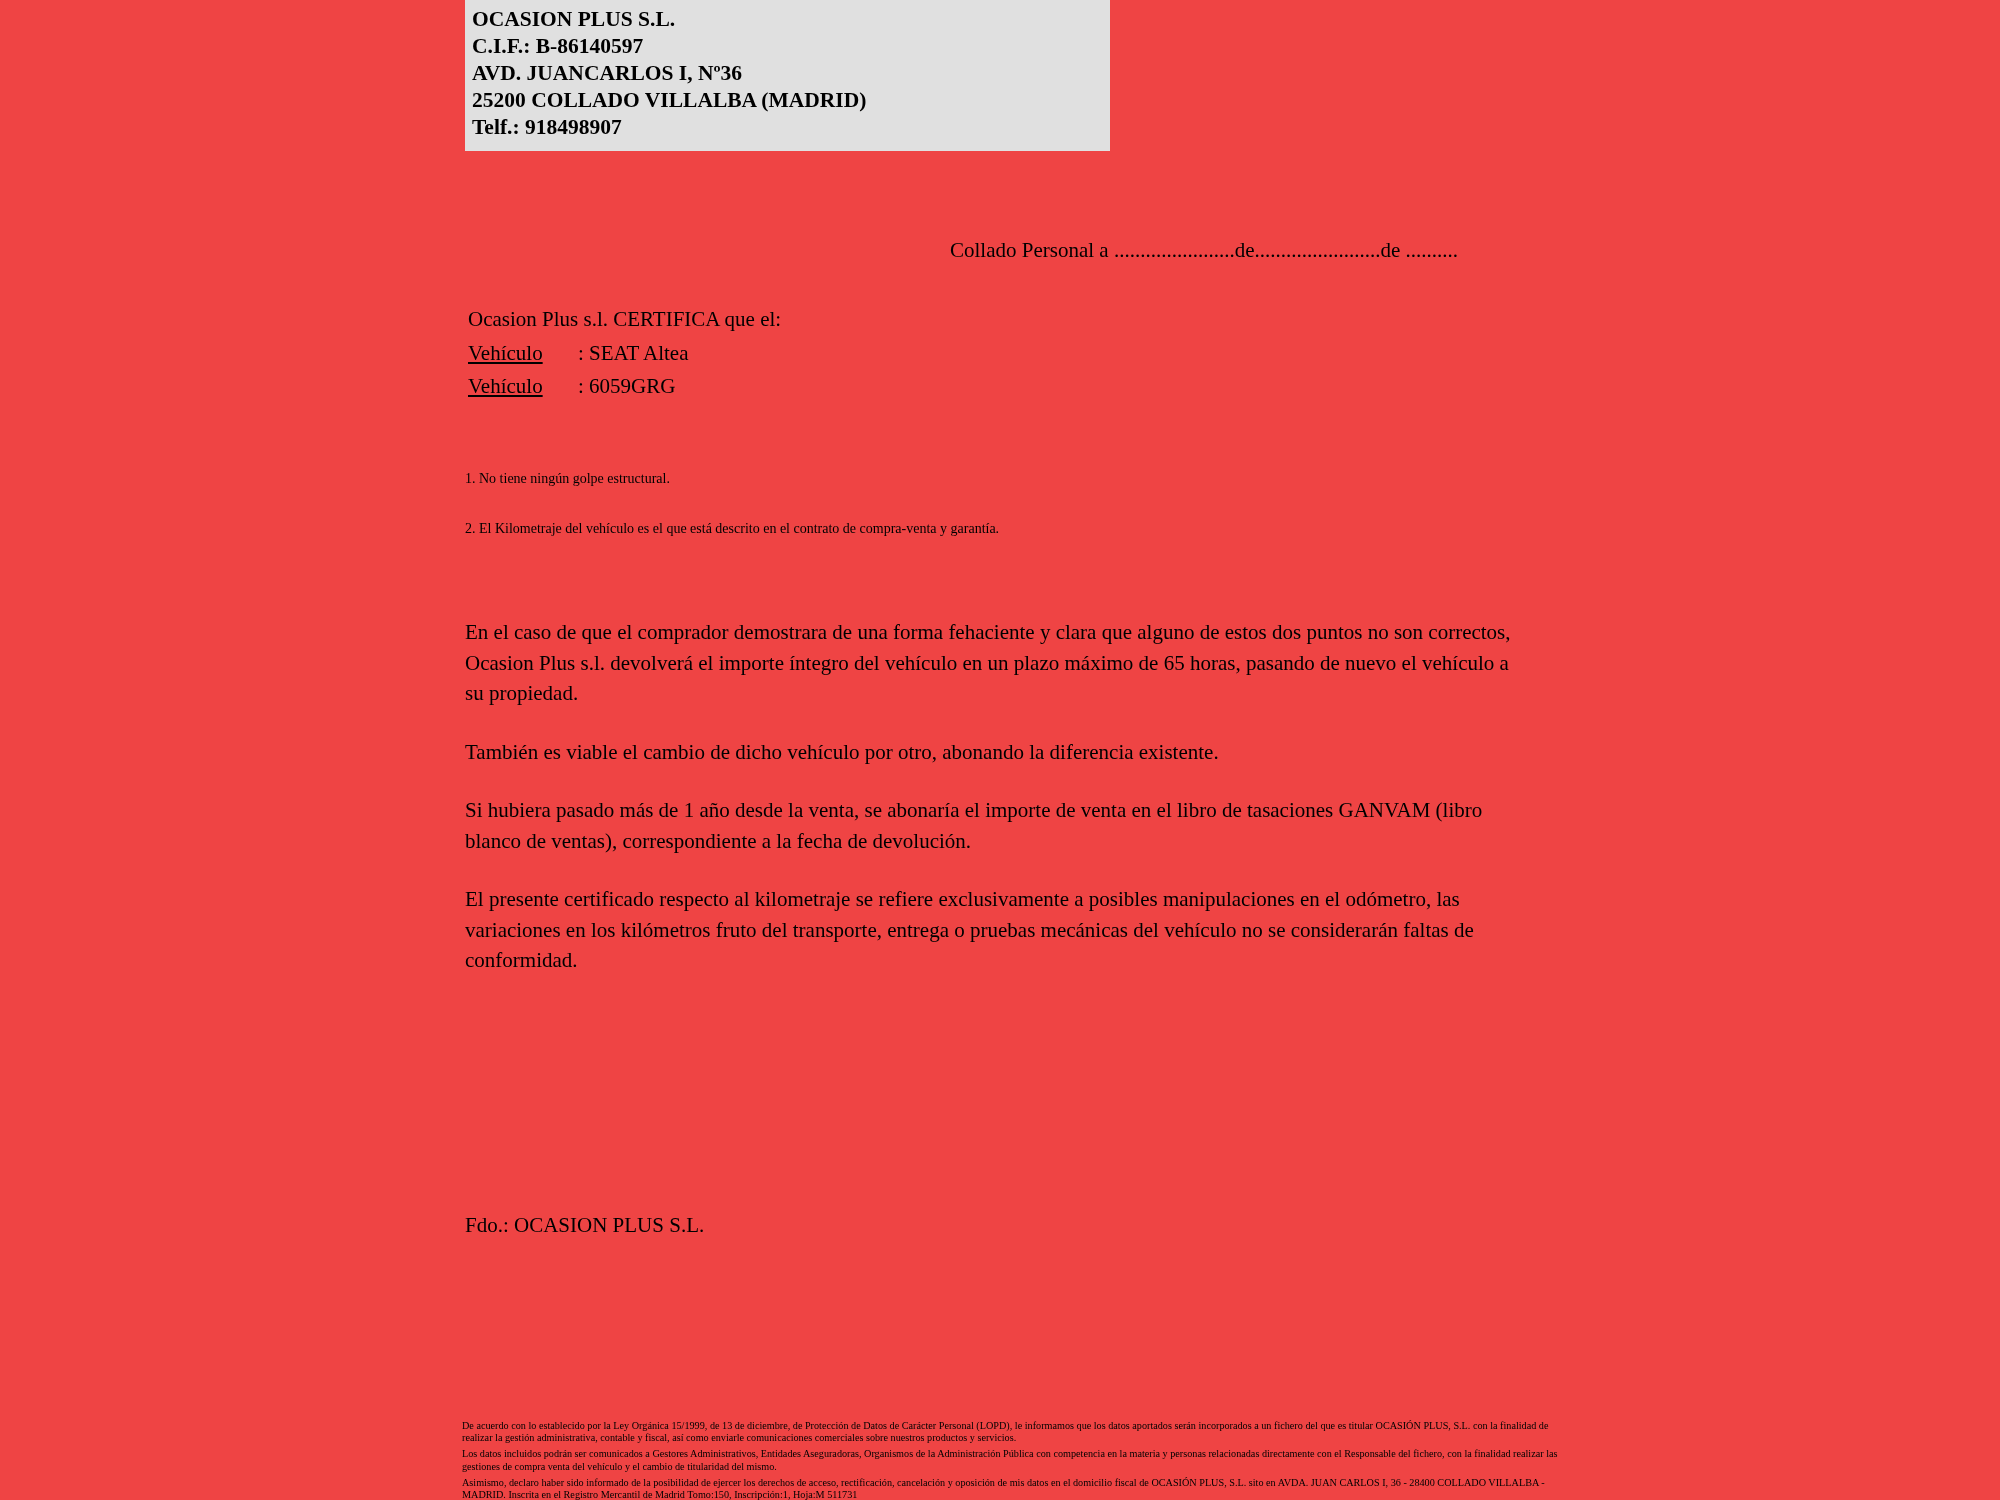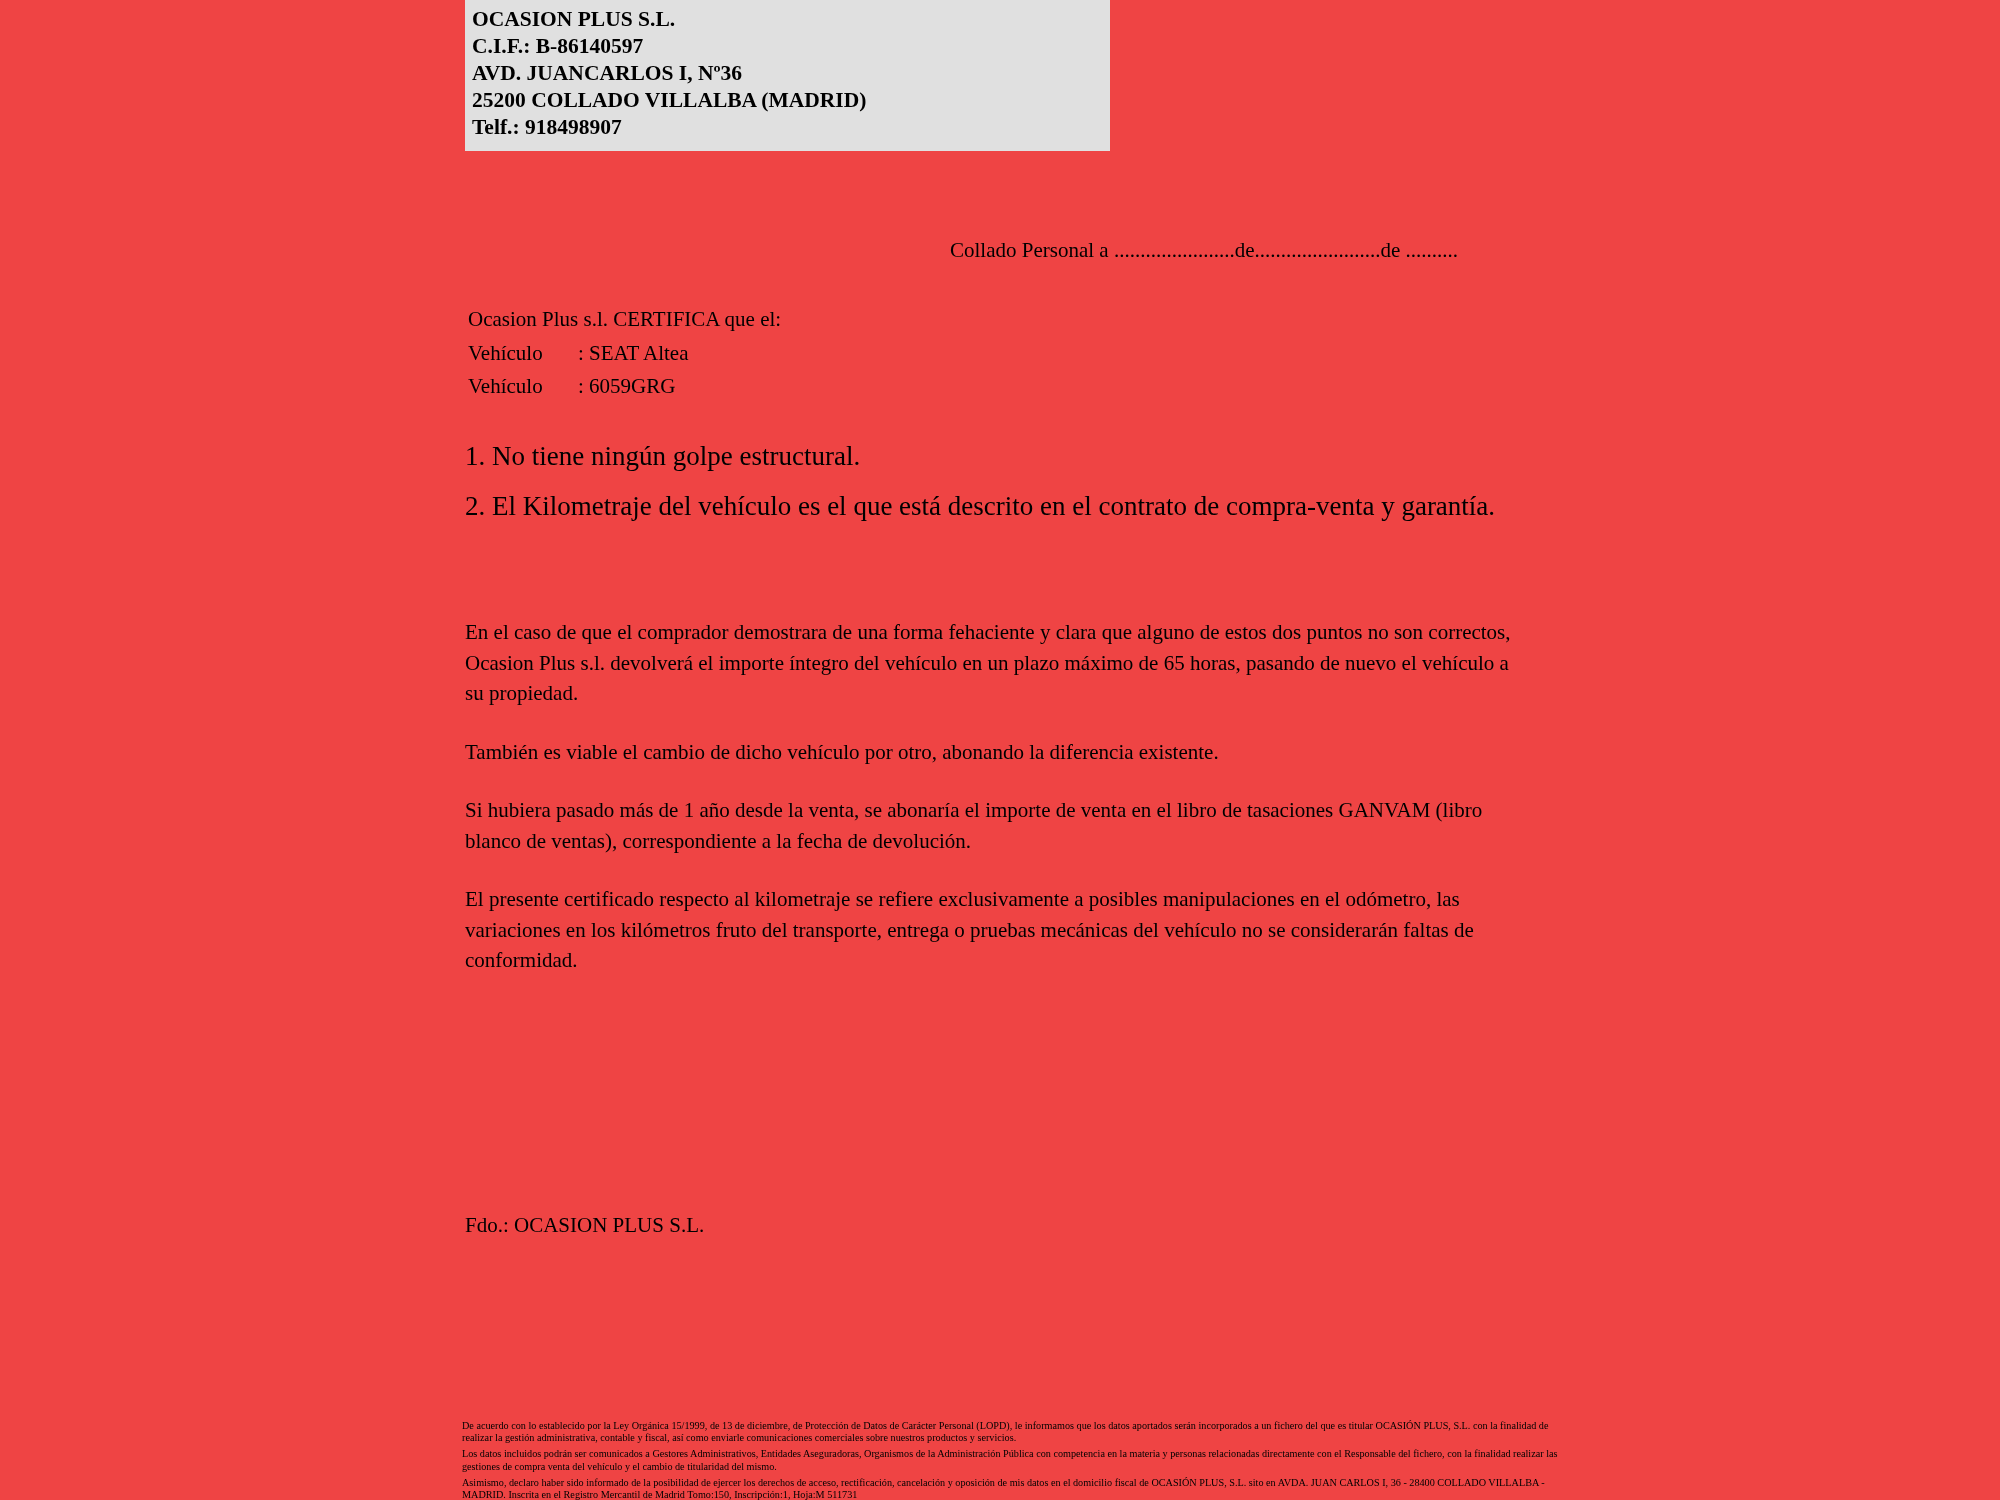--- a/index.html
+++ b/index.html
@@ -56,32 +56,33 @@
     position: absolute;
     left: 468px;
     top: 303px;
     font-size: 21px;
   }
   .certifica-row {
     line-height: 33.5px;
     white-space: pre;
   }
   .underline-label {
+    text-decoration: underline;
   }
   .lbl-pad {
     display: inline-block;
     width: 110px;
   }
 
   
   .points {
     position: absolute;
     left: 465px;
-    top: 441px;
-    font-size: 27px;
+    top: 464px;
+    font-size: 14px;
   }
   .point {
     line-height: 30px;
     margin-bottom: 20px;
     white-space: pre;
   }
 
   
   .body-text {
     position: absolute;

